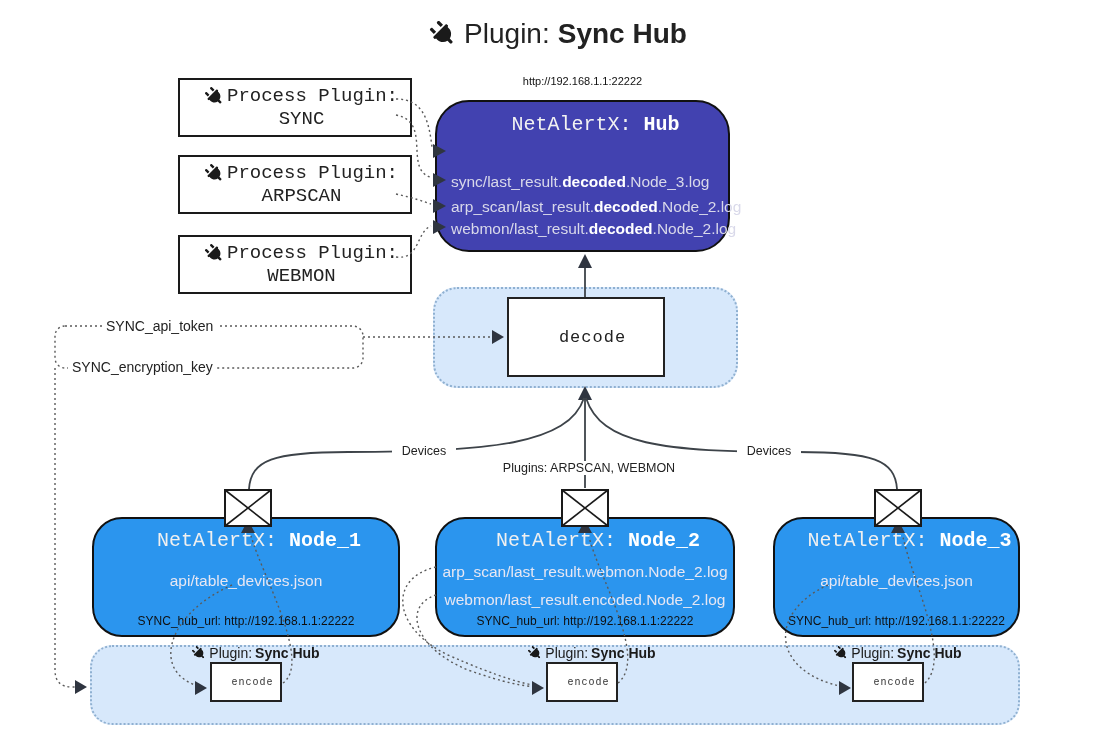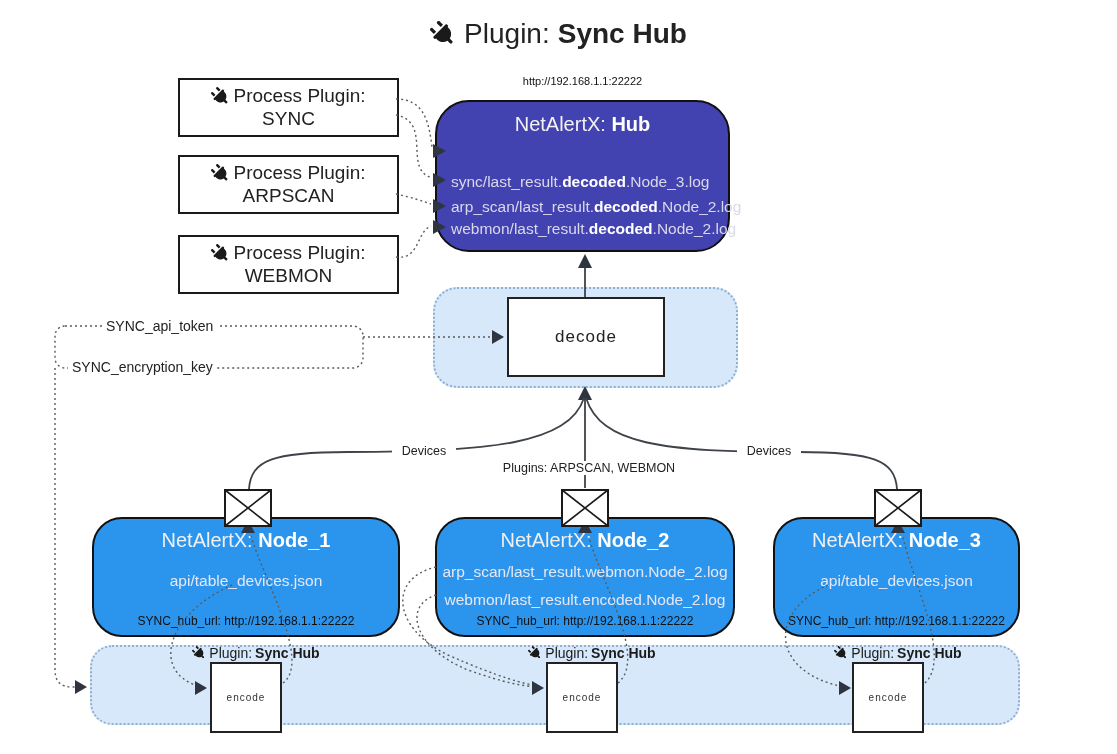--- a/index.html
+++ b/index.html
@@ -1,19 +1,19 @@
 <!DOCTYPE html>
 <html style="--hub_bg: #4242b0; --node_bg: #2b95ee; --panel_bg: #d7e8fb; --panel_border: #8fb0d1;"><head>
 <meta charset="utf-8">
 <style>
   html,body{margin:0;padding:0;background:#fff;}
   #canvas{position:relative;width:1117px;height:754px;background:#fff;overflow:hidden;
           font-family:"Liberation Sans",sans-serif;color:#1a1a1a;border-radius:29px;}
   .abs{position:absolute;}
-  .mono{font-family:Liberation Sans, sans-serif;}
+  .mono{font-family:Liberation Mono, monospace;padding-left:13px;}
 
   
   #page-title{top:18px;left:0;width:1117px;display:flex;justify-content:center;align-items:center;
               gap:8px;font-size:28px;color:#222;}
   #page-title .bold{font-weight:bold;}
 
   .plug-icon{display:inline-block;transform:rotate(-45deg);fill:#1a1a1a;flex:0 0 auto;}
 
   
   .pbox{left:178px;width:217px;height:55px;background:#fff;border:2px solid #1a1a1a;
@@ -49,21 +49,21 @@
   .node .ntitle b{color:#fff;}
   .nfile{position:absolute;left:0;width:100%;text-align:center;font-size:15.5px;color:#e7e7f3;white-space:nowrap;}
   .nurl{position:absolute;bottom:7px;left:0;width:100%;text-align:center;font-size:12px;color:#101010;}
 
   
   #encode-panel{top:645px;left:90px;width:930px;height:80px;background:var(--panel_bg,#d7e8fb);
         border:2px dotted var(--panel_border,#8fb0d1);border-radius:22px;box-sizing:border-box;}
   .enc-label{top:645px;width:180px;display:flex;justify-content:center;align-items:center;gap:3px;
         font-size:14px;color:#1a1a1a;}
   .enc-label .bold{font-weight:bold;}
-  .enc-box{top:662px;width:72px;height:71px;background:#fff;border:2px solid #222;box-sizing:border-box;
+  .enc-box{top:662px;width:72px;height:40px;background:#fff;border:2px solid #222;box-sizing:border-box;
         display:flex;align-items:center;justify-content:center;font-size:10px;color:#333;
         letter-spacing:1px;}
 
   #wires{top:0;left:0;width:1117px;height:754px;pointer-events:none;}
   .solid{fill:none;stroke:#3d4349;stroke-width:1.8px;}
   .dot{fill:none;stroke:#5a5a5a;stroke-width:1.4px;stroke-dasharray:2 3;}
   .tri{fill:#2f3540;stroke:none;}
   .env-rect{fill:#fff;stroke:#1a1a1a;stroke-width:2px;}
   .env-line{stroke:#1a1a1a;stroke-width:1.6px;}
 </style>

